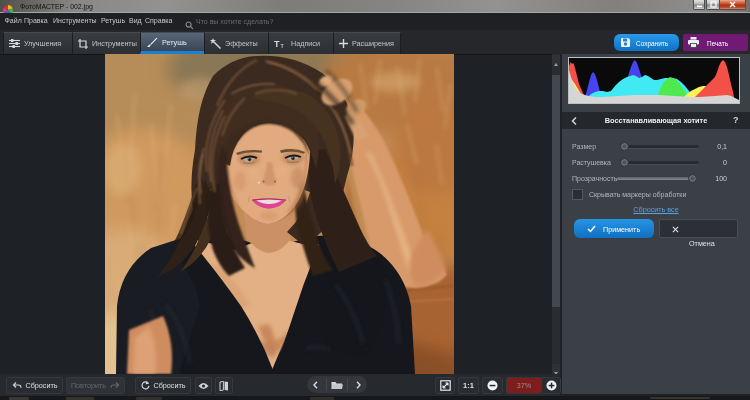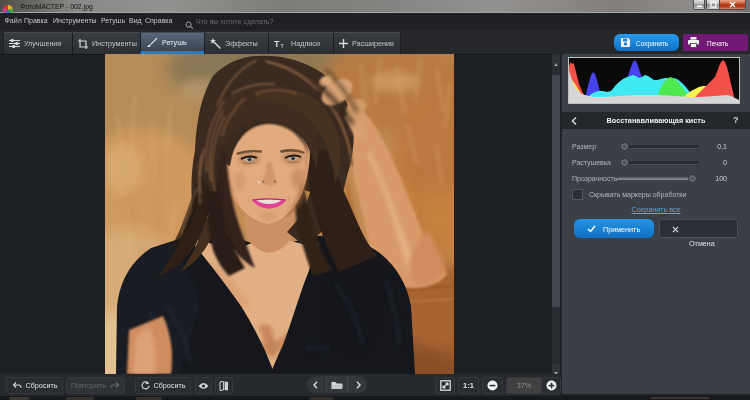--- a/index.html
+++ b/index.html
@@ -408,21 +408,21 @@
     <path d="M0 45 L0 20 L3 22 L6 26 L9 31 L12 36 L15 40 L18 43 L22 45 Z" fill="#fbf354"></path>
     <path d="M14 45 L16 40 L18 32 L20 24 L22 17 L24 14 L26 16 L28 22 L30 30 L32 37 L35 42 L38 45 Z" fill="#4743ee"></path>
     <path d="M44 45 L48 41 L52 36 L55 30 L58 22 L60 15 L62 9 L64 4 L66 2 L68 5 L70 11 L72 17 L75 23 L78 28 L82 32 L86 34 L90 35 L90 45 Z" fill="#4743ee"></path>
     <path d="M14 45 L18 40 L22 36 L26 34 L30 33 L34 33 L38 34 L42 33 L46 28 L50 24 L54 21 L58 19 L61 18 L64 17 L67 18 L70 20 L73 19 L76 17 L79 18 L82 20 L85 22 L88 22 L92 21 L96 20 L100 20 L104 20 L108 21 L112 24 L116 28 L120 33 L124 38 L128 42 L131 45 Z" fill="#41e9f3"></path>
     <path d="M86 45 L88 40 L90 34 L92 29 L95 24 L98 21 L101 19 L104 20 L107 22 L110 25 L113 29 L116 33 L119 38 L122 42 L125 45 Z" fill="#4ee94e"></path>
     <path d="M110 45 L114 40 L118 36 L122 33 L126 31 L130 29 L134 28 L138 28 L142 29 L146 31 L150 33 L154 35 L158 37 L162 39 L166 41 L170 43 L170 45 Z" fill="#fbf354"></path>
     <path d="M120 45 L124 41 L128 37 L132 33 L136 29 L140 25 L143 22 L146 19 L148 14 L150 8 L152 4 L154 2 L156 4 L158 9 L160 17 L162 26 L164 34 L165 39 L164 43 L162 45 Z" fill="#f4504a"></path>
     <path d="M0 45 L0 12 L2 19 L4 25 L6 29 L8 32 L10 34 L13 36 L16 37 L20 38 L26 39 L34 39 L42 38.5 L50 38 L58 37.5 L66 37 L74 37 L82 37 L90 37 L98 37.5 L106 38 L114 38.5 L122 39 L130 39 L138 38.5 L146 38 L152 37.5 L158 37 L162 38 L166 40 L170 42 L170 45 Z" fill="#d6d6d6"></path>
   </svg>
   </div>
-  <div class="abs" id="phead">Восстанавливающая кисть</div>
+  <div class="abs" id="phead">Восстанавливающая хотите</div>
   <div class="abs" style="left:571px;top:112px;height:17px;display:flex;align-items:center;">
     <svg width="6" height="8" viewBox="0 0 6 8">
       <path d="M5 0.5 L1.5 4 L5 7.5" stroke="#d4d7db" stroke-width="1.5" fill="none"></path>
     </svg>
   </div>
   <div class="abs" style="left:733px;top:112px;color:#d4d7db;font-size:9px;line-height:17px;font-weight:bold;">?</div>
 
   <div class="abs slabel" style="left:572px;top:142.5px;">Размер</div>
   <div class="abs track" style="left:620px;top:145px;width:79px;"></div>
   <div class="abs knob" style="left:620px;top:142px;"></div>
@@ -433,21 +433,21 @@
   <div class="abs knob" style="left:620px;top:158px;"></div>
   <div class="abs sval" style="left:701px;top:158.5px;">0</div>
 
   <div class="abs slabel" style="left:572px;top:174.5px;">Прозрачность</div>
   <div class="abs trackfill" style="left:617px;top:177px;width:80px;"></div>
   <div class="abs knob" style="left:688px;top:174px;"></div>
   <div class="abs sval" style="left:701px;top:174.5px;">100</div>
 
   <div class="abs" id="chk"></div>
   <div class="abs" id="chklabel">Скрывать маркеры обработки</div>
-  <div class="abs" id="resetlink">Сохранить все</div>
+  <div class="abs" id="resetlink">Сбросить все</div>
   <div class="abs" id="btn-apply">
     <svg style="position:absolute;left:13px;top:6px;" width="9" height="8" viewBox="0 0 9 8">
       <path d="M1 4 L3.5 6.5 L8 1" stroke="#fff" stroke-width="1.5" fill="none"></path>
     </svg>
     <span class="pbtn-label" style="left:29px;top:5.5px;">Применить</span>
   </div>
   <div class="abs" id="btn-cancel">
     <svg style="position:absolute;left:12px;top:6px;" width="7" height="7" viewBox="0 0 8 8">
       <path d="M1 1 L7 7 M7 1 L1 7" stroke="#dfe2e6" stroke-width="1.2" fill="none"></path>
     </svg>
@@ -510,21 +510,21 @@
   </div>
   <div class="abs bbtn" style="left:458px;width:21px;">
     <span class="bbtn-label" style="font-weight:bold;font-size:7.5px;">1:1</span>
   </div>
   <div class="abs bbtn" style="left:482px;width:21px;">
     <svg width="11" height="11" viewBox="0 0 11 11">
       <circle cx="5.5" cy="5.5" r="5" fill="#f2f3f5"></circle>
       <rect x="2.6" y="4.8" width="5.8" height="1.5" fill="#26292d"></rect>
     </svg>
   </div>
-  <div class="abs bbtn" style="left:506px;width:36px;background:#404040;">
+  <div class="abs bbtn" style="left:506px;width:36px;background:#7f1d1d;">
     <span class="bbtn-label" style="color:#8f939a;">37%</span>
   </div>
   <div class="abs bbtn" style="left:541px;width:20px;">
     <svg width="11" height="11" viewBox="0 0 11 11">
       <circle cx="5.5" cy="5.5" r="5" fill="#f2f3f5"></circle>
       <rect x="2.6" y="4.8" width="5.8" height="1.5" fill="#26292d"></rect>
       <rect x="4.8" y="2.6" width="1.5" height="5.8" fill="#26292d"></rect>
     </svg>
   </div>
 

